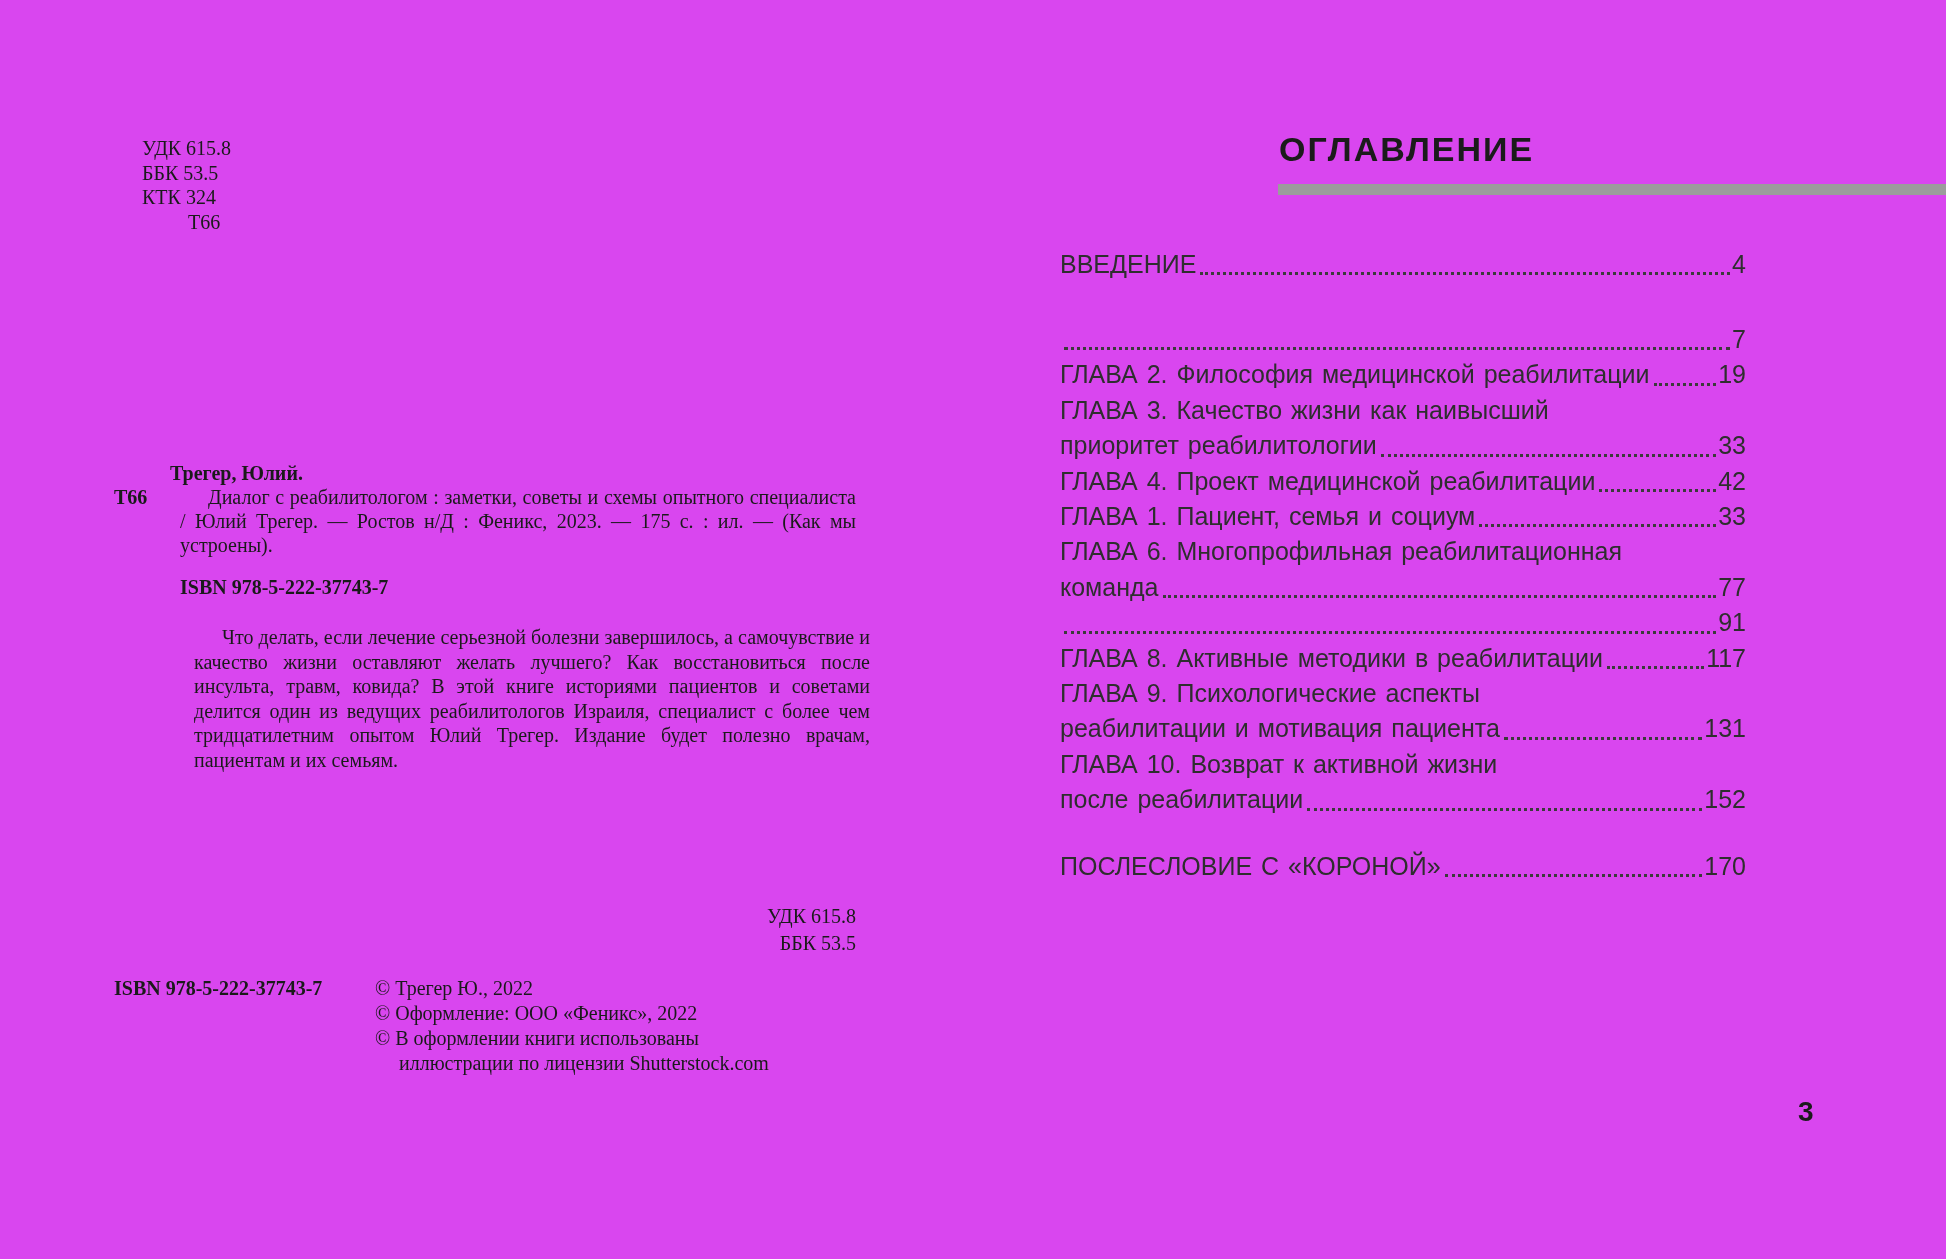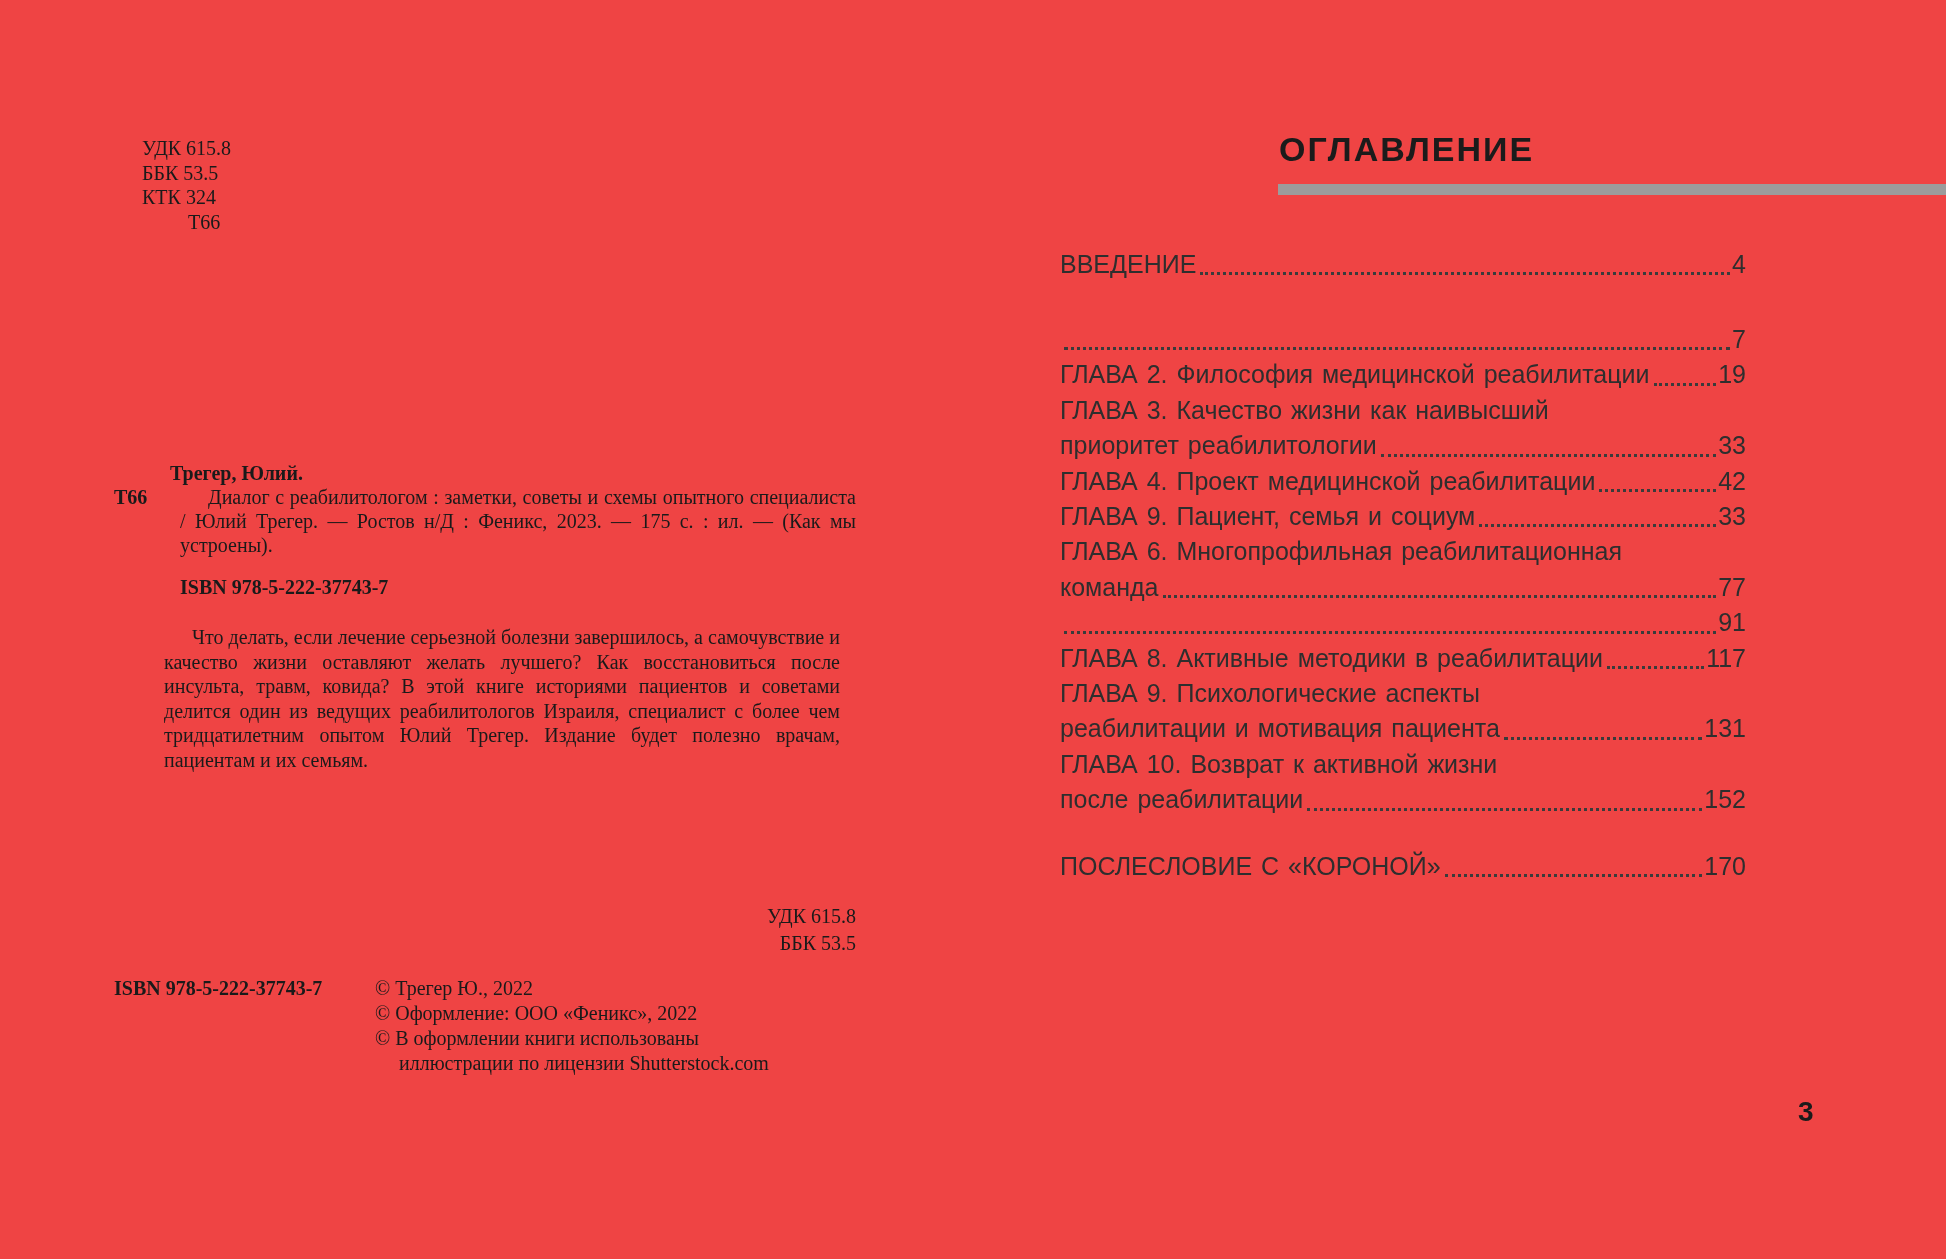--- a/index.html
+++ b/index.html
@@ -1,32 +1,32 @@
 <!DOCTYPE html>
 <html><head>
 <meta charset="utf-8">
 <style>
   html,body{margin:0;padding:0;background:#ffffff;}
   #canvas{
     position:relative;
     width:1946px;height:1259px;
-    background:#ef4444;
+    background:#d946ef;
     overflow:hidden;
     color:#1a1a1a;
   }
   
   .serif{font-family:"Liberation Serif","DejaVu Serif",serif;font-size:20px;color:#1a1a1a;}
   #top-codes{position:absolute;left:142px;top:136px;line-height:24.5px;}
   #top-codes .sign{padding-left:46px;}
   #card{position:absolute;left:114px;top:461px;width:742px;}
   #card .author{font-weight:bold;padding-left:56px;line-height:24px;}
   #card .entry{padding-left:66px;text-indent:28px;text-align:justify;line-height:24px;}
   #card .entry .code{float:left;width:66px;margin-left:-66px;font-weight:bold;text-indent:0;}
   #card .isbn{font-weight:bold;padding-left:66px;margin-top:18px;line-height:24px;}
-  #annotation{position:absolute;left:98px;top:625px;width:742px;
+  #annotation{position:absolute;left:128px;top:625px;width:742px;
     padding-left:66px;box-sizing:border-box;
     text-indent:28px;text-align:justify;line-height:24.5px;}
   #bottom-codes{position:absolute;left:600px;top:903px;width:256px;text-align:right;line-height:27px;}
   #bottom-row{position:absolute;left:114px;top:976px;width:742px;line-height:25px;}
   #bottom-row .isbn{font-weight:bold;}
   #copyrights{position:absolute;left:261px;top:0;line-height:25px;white-space:nowrap;}
   #copyrights .indented{padding-left:24px;}
   
   .sans{font-family:"Liberation Sans","DejaVu Sans",sans-serif;}
   #toc-title{position:absolute;left:1279px;top:130px;
@@ -113,21 +113,21 @@
         </li>
         <li>
           <div class="toc-row">
             <span>ГЛАВА 4. Проект медицинской реабилитации</span>
             <span class="leader"></span>
             <span class="pg">42</span>
           </div>
         </li>
         <li>
           <div class="toc-row">
-            <span>ГЛАВА 9. Пациент, семья и социум</span>
+            <span>ГЛАВА 1. Пациент, семья и социум</span>
             <span class="leader"></span>
             <span class="pg">33</span>
           </div>
         </li>
         <li>
           <div class=""><span>ГЛАВА 6. Многопрофильная реабилитационная</span></div>
           <div class="toc-row">
             <span>команда</span>
             <span class="leader"></span>
             <span class="pg">77</span>

